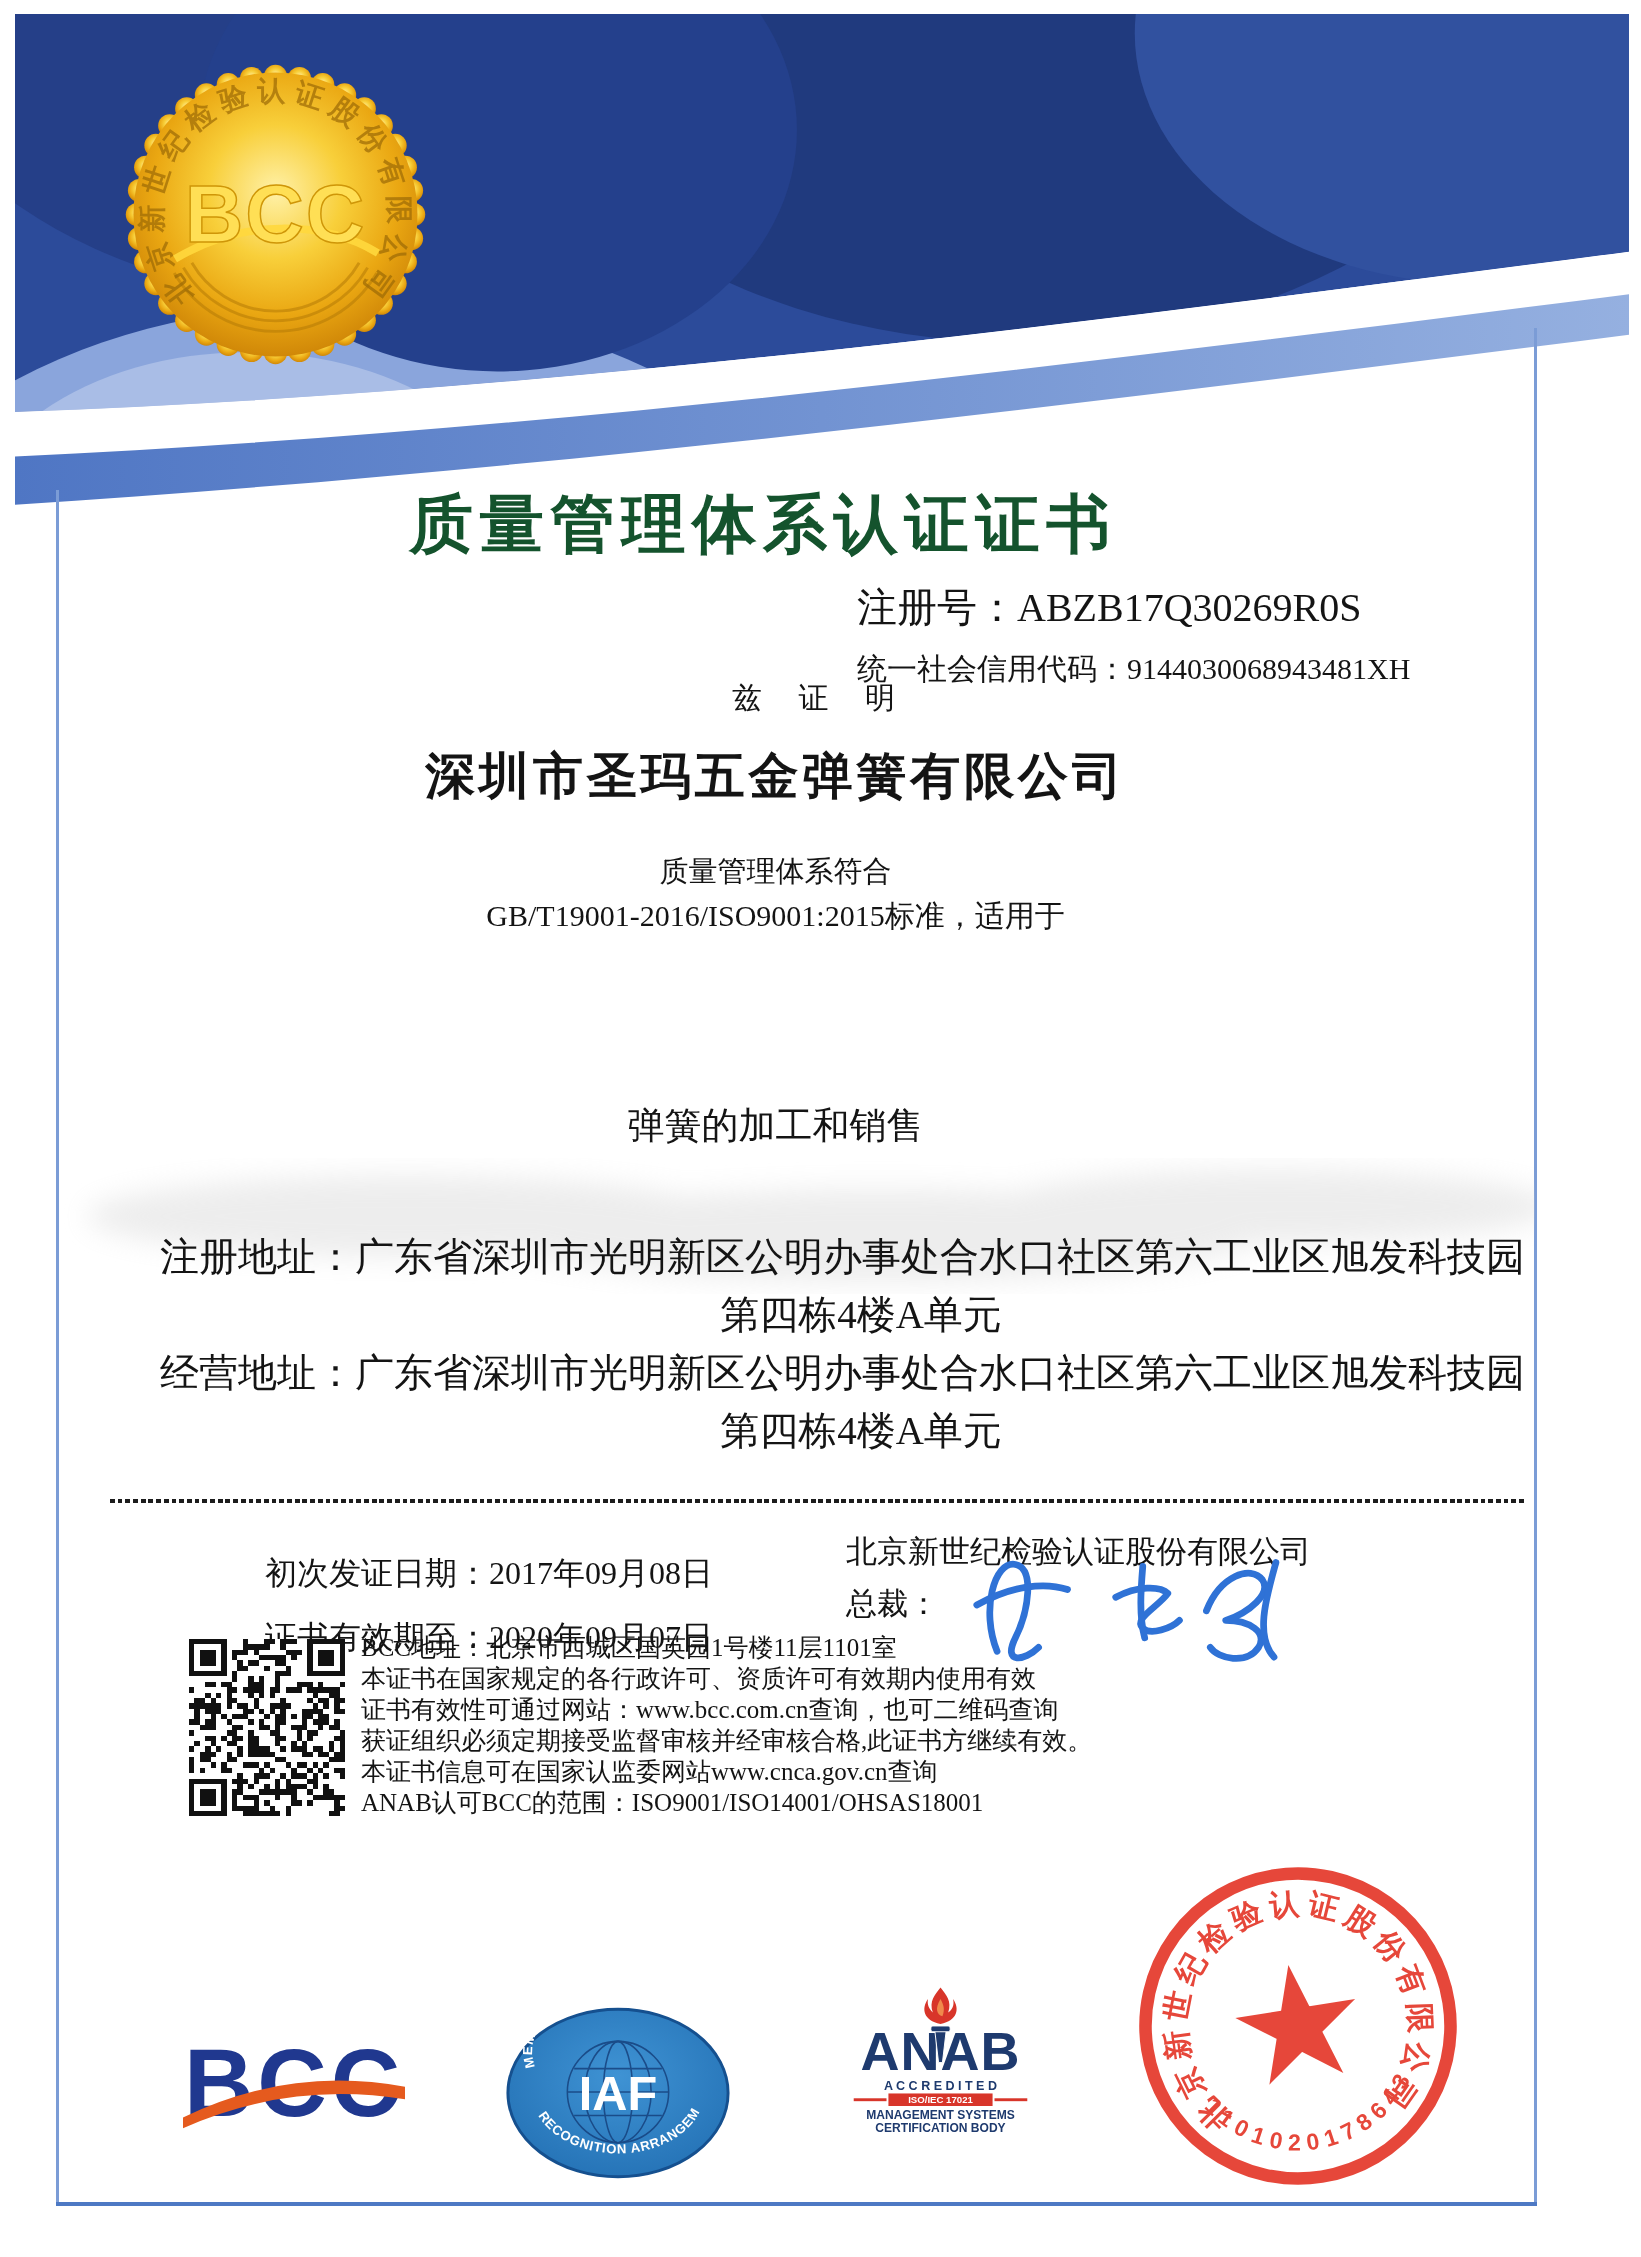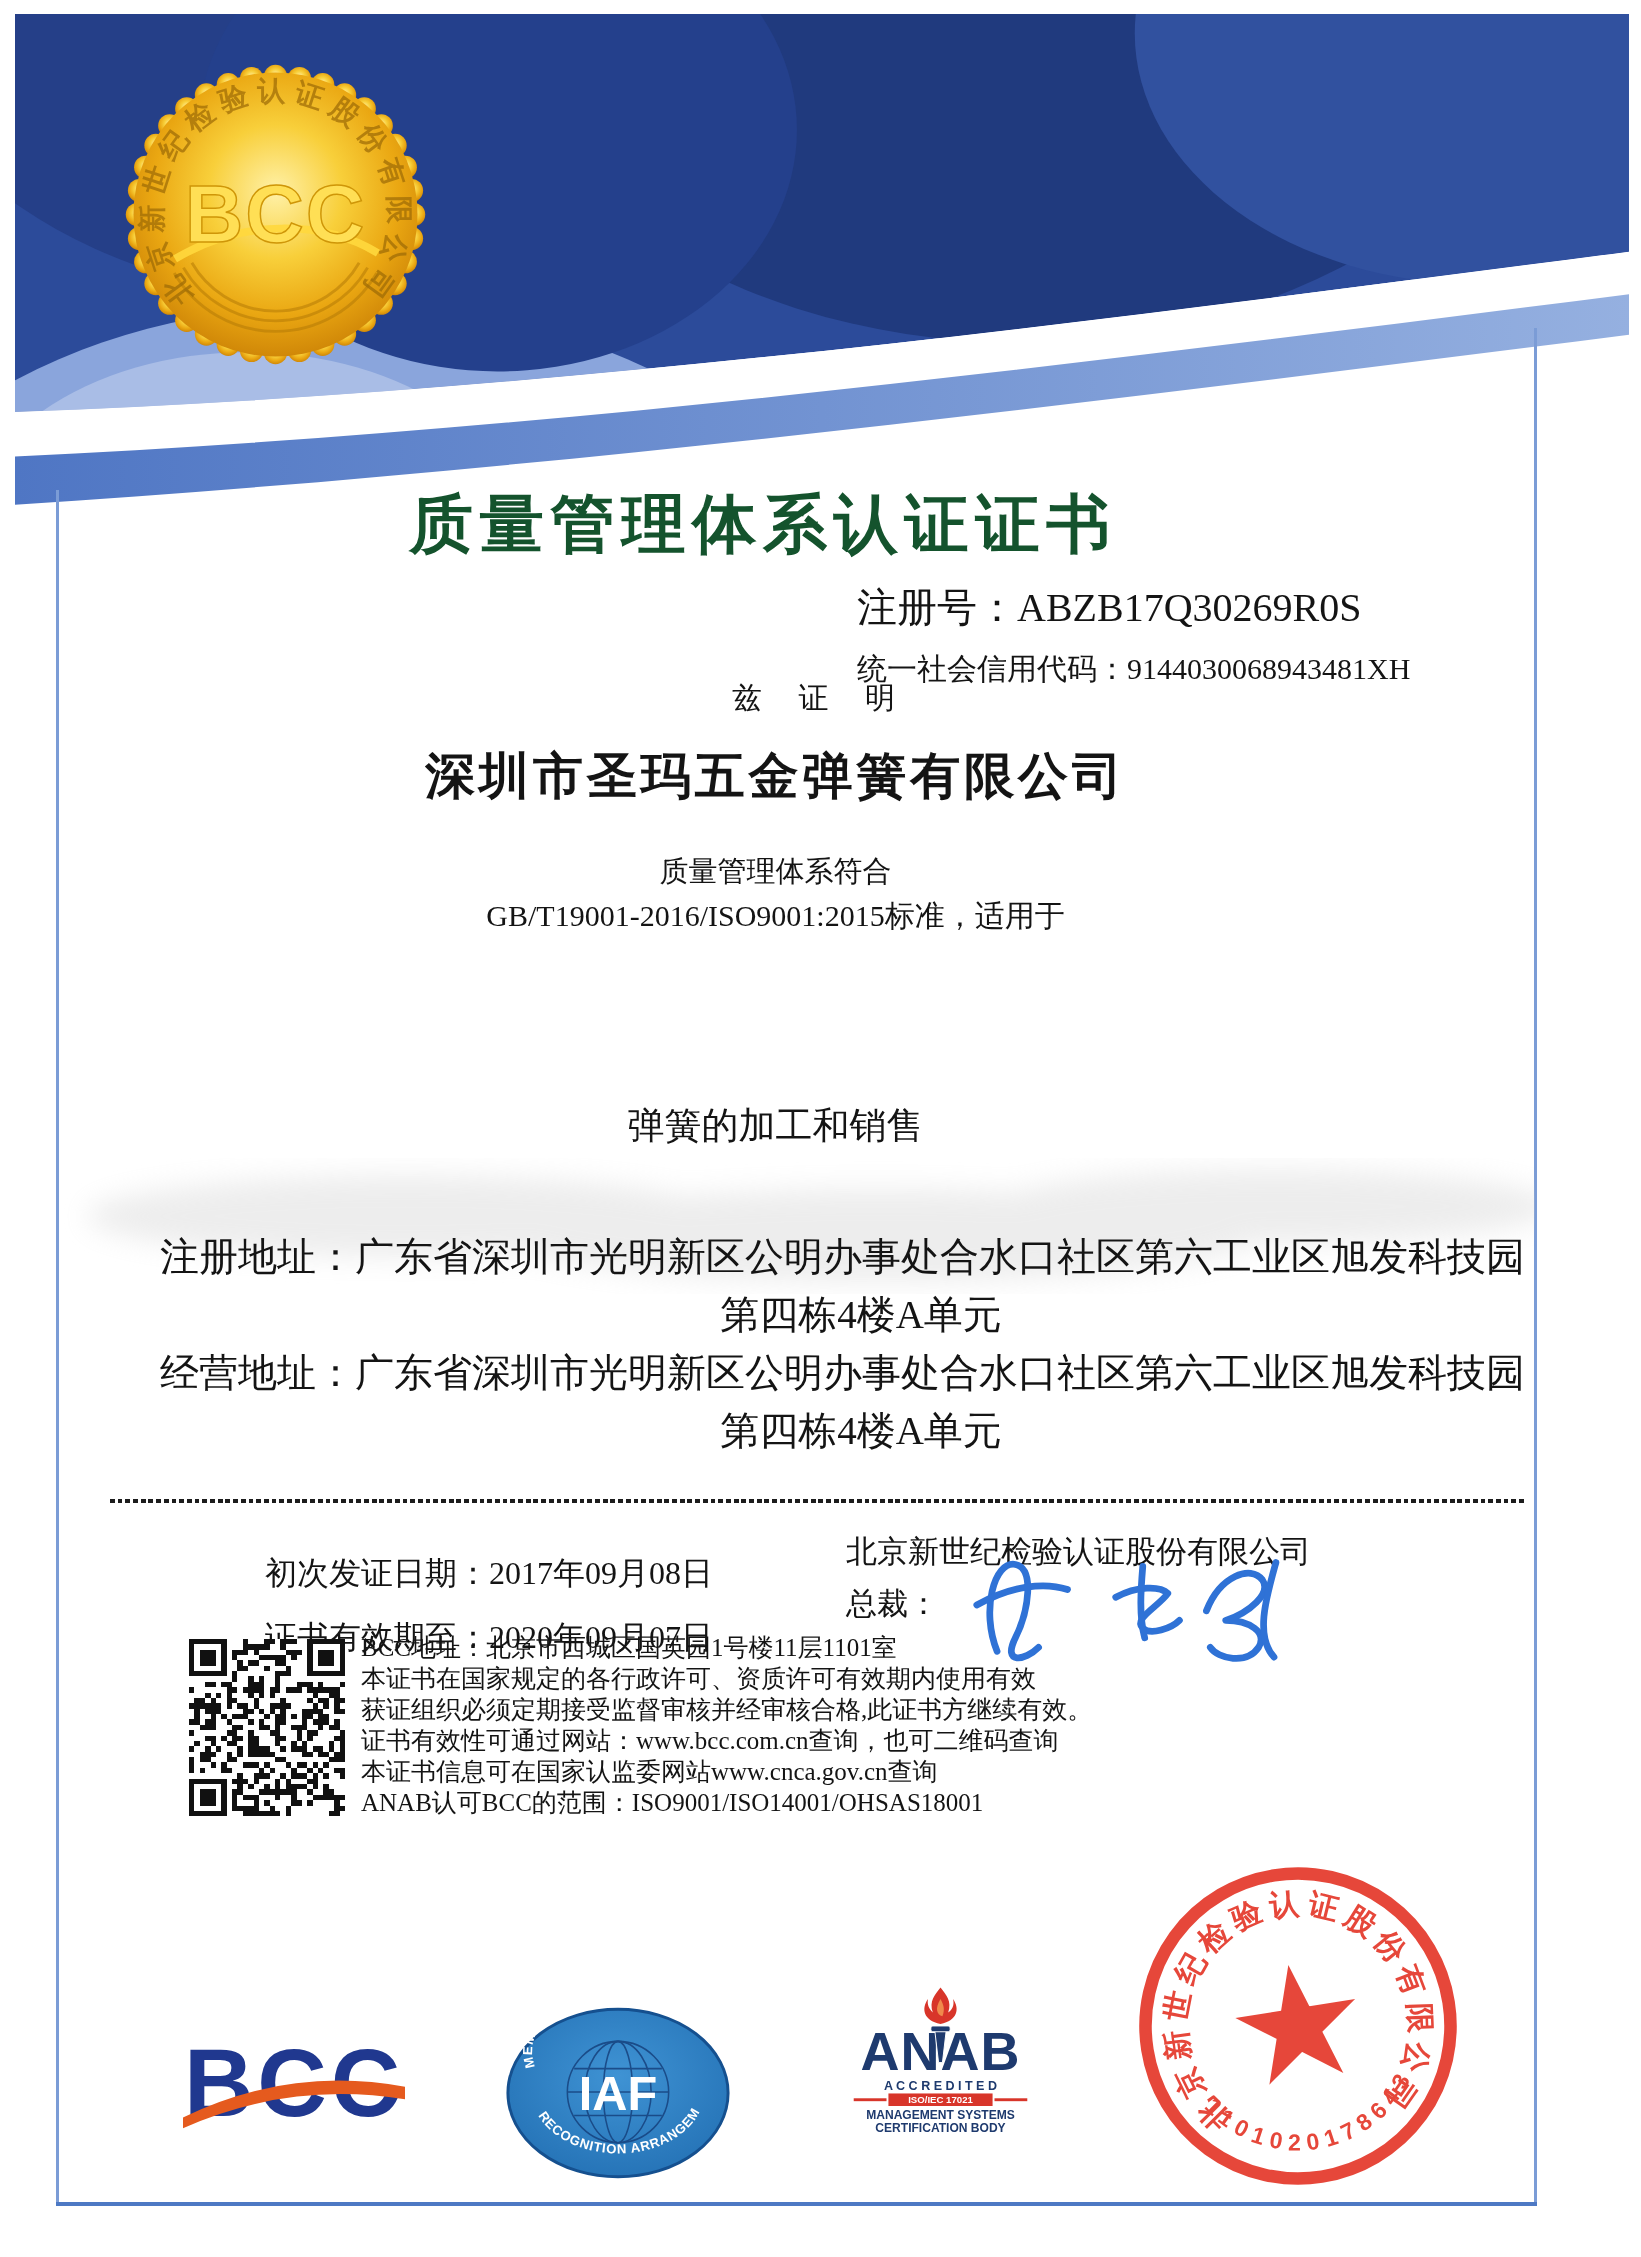--- a/index.html
+++ b/index.html
@@ -545,22 +545,22 @@
         <rect x="16" y="32" width="1" height="1"></rect>
         <rect x="18" y="32" width="1" height="1"></rect>
         <rect x="26" y="32" width="1" height="1"></rect>
         <rect x="27" y="32" width="1" height="1"></rect>
       </g>
   </svg>
 
   <div class="abs notes">
     <div>BCC地址：北京市西城区国英园1号楼11层1101室</div>
     <div>本证书在国家规定的各行政许可、资质许可有效期内使用有效</div>
+    <div>证书有效性可通过网站：www.bcc.com.cn查询，也可二维码查询</div>
     <div>获证组织必须定期接受监督审核并经审核合格,此证书方继续有效。</div>
-    <div>证书有效性可通过网站：www.bcc.com.cn查询，也可二维码查询</div>
     <div>本证书信息可在国家认监委网站www.cnca.gov.cn查询</div>
     <div>ANAB认可BCC的范围：ISO9001/ISO14001/OHSAS18001</div>
   </div>
 
   <svg id="bcc-logo" class="abs" viewBox="0 0 230 135">
     <text x="115" y="100" text-anchor="middle" font-size="100" font-weight="900" letter-spacing="4" fill="#20388f">BCC</text>
     <path d="M-4 103 Q110 46 234 70 L234 83 Q110 62 -4 114 Z" fill="#e55a1e"></path>
   </svg>
 
   <svg id="iaf-logo" class="abs" viewBox="0 0 234 178">

